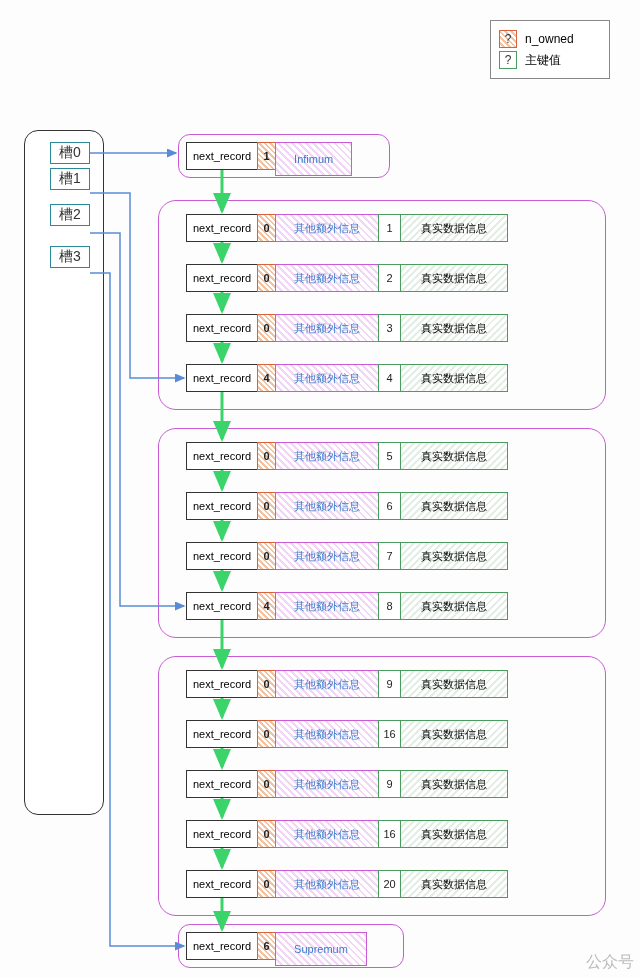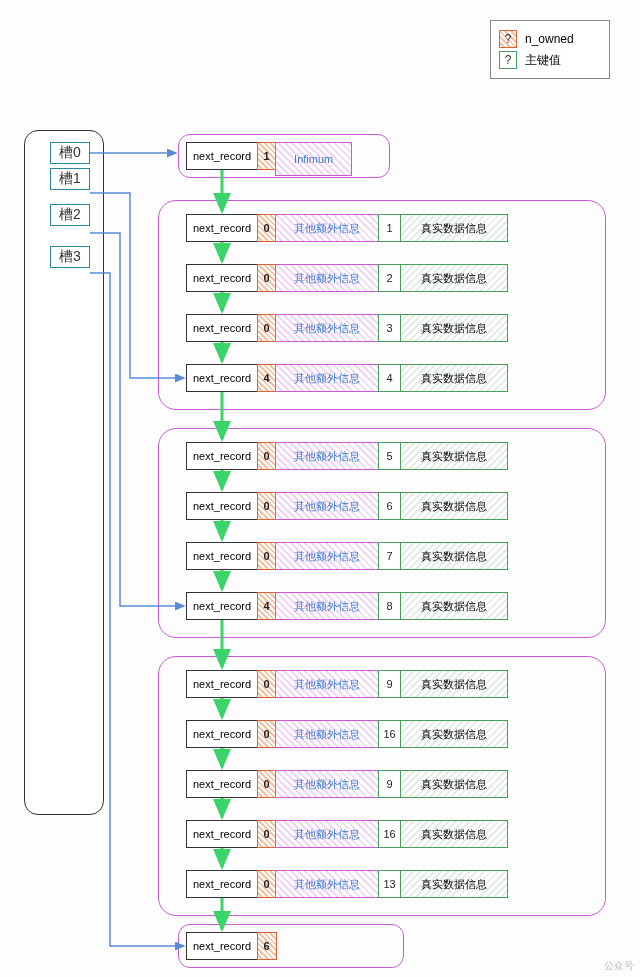--- a/index.html
+++ b/index.html
@@ -85,21 +85,21 @@
   }
 
   
   .grp {
     position:absolute; border:1.5px solid #c85bd4; border-radius:18px;
     background: transparent;
   }
   .grp.small { border-radius:12px; }
 
   .watermark {
-    position:absolute; bottom:4px; right:6px; font-size:10px; color:#bbb;
+    position:absolute; bottom:4px; right:6px; font-size:16px; color:#bbb;
   }
 </style>
 </head>
 <body>
 <div class="canvas">
 
 <div class="legend">
   <div class="legend-row">
     <div class="swatch-orange">
           <span>?</span>
@@ -223,28 +223,29 @@
   <div class="cell-next">next_record</div>
   <div class="cell-owned">0</div>
   <div class="cell-extra">其他额外信息</div>
   <div class="cell-pk">16</div>
   <div class="cell-data">真实数据信息</div>
 </div>
 <div class="rec" style="left:186px; top:870px">
   <div class="cell-next">next_record</div>
   <div class="cell-owned">0</div>
   <div class="cell-extra">其他额外信息</div>
-  <div class="cell-pk">13</div>
+  <div class="cell-pk">20</div>
   <div class="cell-data">真实数据信息</div>
 </div>
 
 <div class="grp small" style="left:178px; top:924px; width:226px; height:44px"></div>
 <div class="rec" style="left:186px; top:932px">
   <div class="cell-next">next_record</div>
   <div class="cell-owned">6</div>
+  <div class="cell-inf">Supremum</div>
 </div>
 
 <svg class="overlay">
   <defs>
     <marker id="ag" markerWidth="8" markerHeight="8" refX="6" refY="3" orient="auto">
       <path d="M0,0 L7,3 L0,6 Z" fill="#3bd46a"></path>
     </marker>
     <marker id="ab" markerWidth="8" markerHeight="8" refX="6" refY="3" orient="auto">
       <path d="M0,0 L7,3 L0,6 Z" fill="#5a8cd6"></path>
     </marker>

